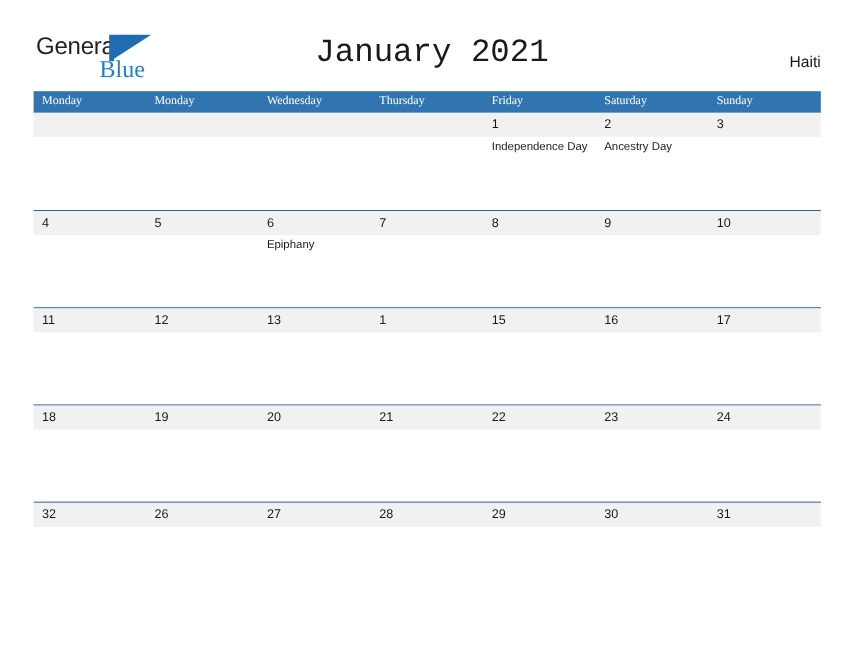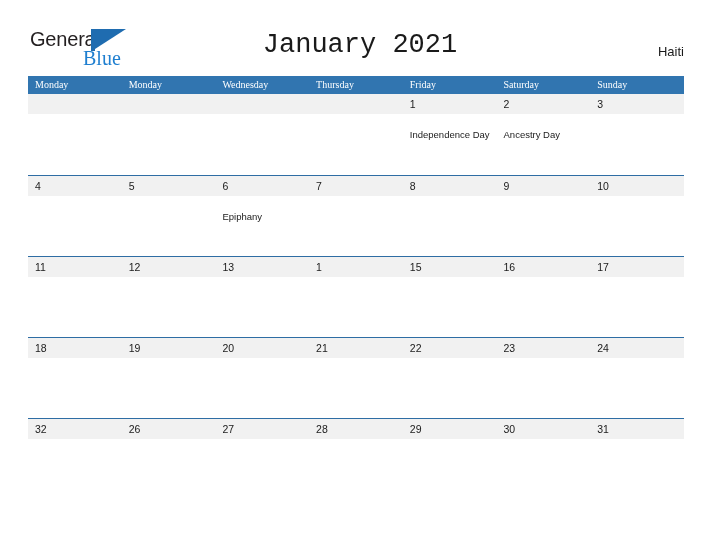--- a/index.html
+++ b/index.html
@@ -166,21 +166,20 @@
     height: 20px;
     line-height: 20px;
     font-size: 10.5px;
     color: #1a1a1a;
     font-family: "Liberation Sans", sans-serif;
   }
   .day-events {
     position: relative;
     z-index: 2;
     padding-top: 2px;
-    margin-top: 12px;
   }
   .event {
     display: block;
     font-size: 9.5px;
     line-height: 13px;
     color: #1a1a1a;
     white-space: nowrap;
     font-family: "Liberation Sans", sans-serif;
   }
   .day.empty .day-num {

